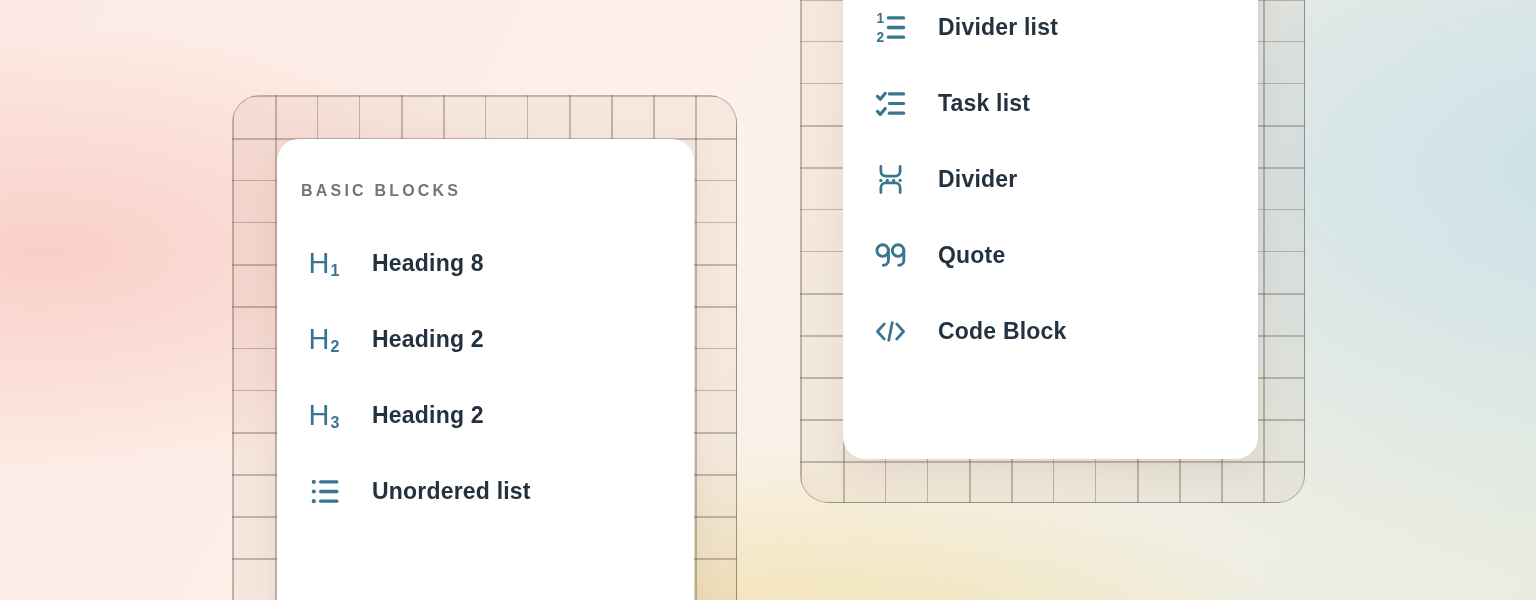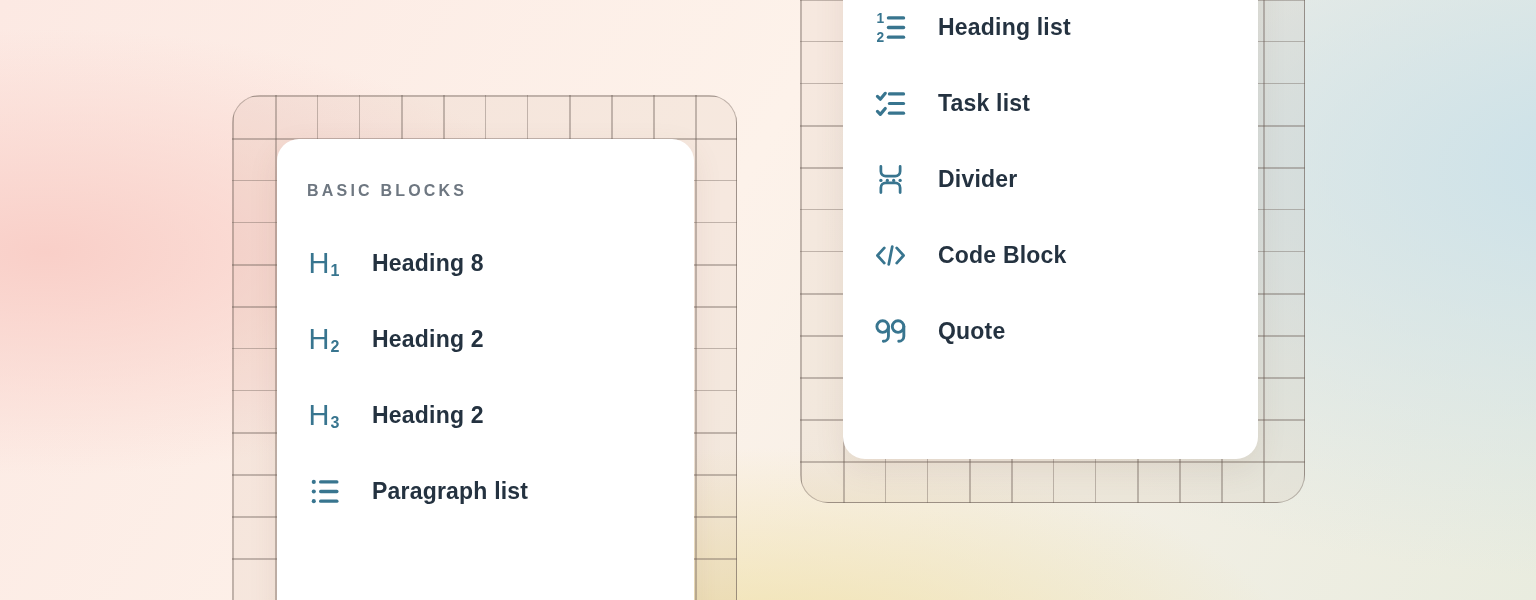--- a/index.html
+++ b/index.html
@@ -23,21 +23,21 @@
   }
   #grid-left{left:232px;top:95px;width:503px;height:560px;}
   #grid-right{left:800px;top:-44px;width:503px;height:545px;}
   .card{
     position:absolute;background:#ffffff;border-radius:22px;
     box-shadow:0 10px 30px rgba(120,80,60,0.10);
   }
   #card-left{left:277px;top:139px;width:417px;height:520px;padding-top:40px;box-sizing:border-box;}
   #card-right{left:843px;top:-60px;width:415px;height:519px;padding-top:49px;box-sizing:border-box;}
   .section-label{
-    padding:0 30px;height:24px;line-height:24px;margin-bottom:22px;
+    padding:0 24px;height:24px;line-height:24px;margin-bottom:22px;
     font-size:16px;font-weight:700;letter-spacing:3.2px;color:#6e7781;
   }
   .row{
     height:76px;display:flex;align-items:center;padding:0 30px;cursor:pointer;
   }
   .icon{
     width:34px;height:34px;flex:none;display:flex;align-items:center;justify-content:center;
     margin-right:31px;color:#38758f;
   }
   .icon svg{display:block;}
@@ -94,37 +94,37 @@
     <span class="icon">
       <svg width="33" height="33" viewBox="0 0 24 24" fill="none" stroke="#38758f" stroke-width="2.4" stroke-linecap="round">
         <circle cx="4.2" cy="5" r="1.5" fill="#38758f" stroke="none"></circle>
         <circle cx="4.2" cy="12" r="1.5" fill="#38758f" stroke="none"></circle>
         <circle cx="4.2" cy="19" r="1.5" fill="#38758f" stroke="none"></circle>
         <line x1="9.2" y1="5" x2="21" y2="5"></line>
         <line x1="9.2" y1="12" x2="21" y2="12"></line>
         <line x1="9.2" y1="19" x2="21" y2="19"></line>
       </svg>
     </span>
-    <span class="label">Paragraph list</span>
+    <span class="label">Unordered list</span>
   </div>
 </div>
 
 <div class="card" id="card-right">
 
   <div class="row">
     <span class="icon">
       <svg width="33" height="33" viewBox="0 0 24 24" fill="none" stroke="#38758f" stroke-width="2.4" stroke-linecap="round">
         <text class="svgtext" x="4.6" y="8.7" text-anchor="middle" fill="#38758f" stroke="none">1</text>
         <text class="svgtext" x="4.6" y="22.7" text-anchor="middle" fill="#38758f" stroke="none">2</text>
         <line x1="10.5" y1="5" x2="21.5" y2="5"></line>
         <line x1="10.5" y1="12" x2="21.5" y2="12"></line>
         <line x1="10.5" y1="19" x2="21.5" y2="19"></line>
       </svg>
     </span>
-    <span class="label">Heading list</span>
+    <span class="label">Divider list</span>
   </div>
 
   <div class="row">
     <span class="icon">
       <svg width="33" height="33" viewBox="0 0 24 24" fill="none" stroke="#38758f" stroke-width="2.3" stroke-linecap="round" stroke-linejoin="round">
         <polyline points="2.5,6.8 4.6,8.9 8.2,4.6"></polyline>
         <polyline points="2.5,17.8 4.6,19.9 8.2,15.6"></polyline>
         <line x1="11.2" y1="5" x2="21.5" y2="5"></line>
         <line x1="11.2" y1="12" x2="21.5" y2="12"></line>
         <line x1="11.2" y1="19" x2="21.5" y2="19"></line>
@@ -143,33 +143,33 @@
         <circle cx="19" cy="12.7" r="1.2" fill="#38758f" stroke="none"></circle>
         <path d="M5 21.5 V18 a3.5 3.5 0 0 1 3.5 -3.5 h7 A3.5 3.5 0 0 1 19 18 v3.5"></path>
       </svg>
     </span>
     <span class="label">Divider</span>
   </div>
 
 
   <div class="row">
     <span class="icon">
-      <svg width="33" height="33" viewBox="0 0 24 24" fill="none" stroke="#38758f" stroke-width="2" stroke-linecap="round" stroke-linejoin="round">
-        <polyline points="7.5,6.5 2.5,12 7.5,17.5"></polyline>
-        <polyline points="16.5,6.5 21.5,12 16.5,17.5"></polyline>
-        <line x1="13.3" y1="5.5" x2="10.7" y2="18.5"></line>
-      </svg>
-    </span>
-    <span class="label">Code Block</span>
-  </div>
-
-  <div class="row">
-    <span class="icon">
       <svg width="33" height="33" viewBox="0 0 24 24" fill="none" stroke="#38758f" stroke-width="2.1" stroke-linecap="round">
         <circle cx="6.3" cy="8.4" r="4.2"></circle>
         <path d="M10.5 8.4 V15.4 a3.7 3.7 0 0 1 -3.7 3.7"></path>
         <circle cx="17.5" cy="8.4" r="4.2"></circle>
         <path d="M21.7 8.4 V15.4 a3.7 3.7 0 0 1 -3.7 3.7"></path>
       </svg>
     </span>
     <span class="label">Quote</span>
   </div>
+
+  <div class="row">
+    <span class="icon">
+      <svg width="33" height="33" viewBox="0 0 24 24" fill="none" stroke="#38758f" stroke-width="2" stroke-linecap="round" stroke-linejoin="round">
+        <polyline points="7.5,6.5 2.5,12 7.5,17.5"></polyline>
+        <polyline points="16.5,6.5 21.5,12 16.5,17.5"></polyline>
+        <line x1="13.3" y1="5.5" x2="10.7" y2="18.5"></line>
+      </svg>
+    </span>
+    <span class="label">Code Block</span>
+  </div>
 </div>
 
 </body></html>

